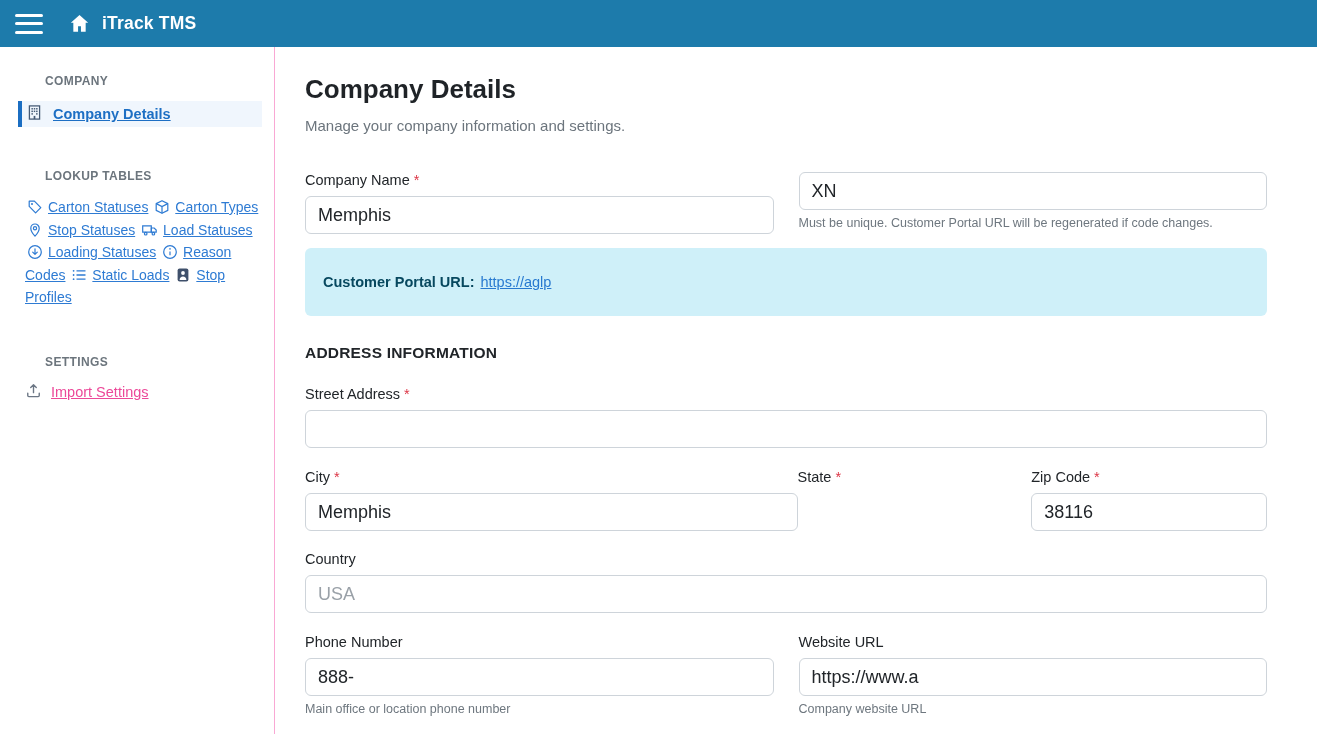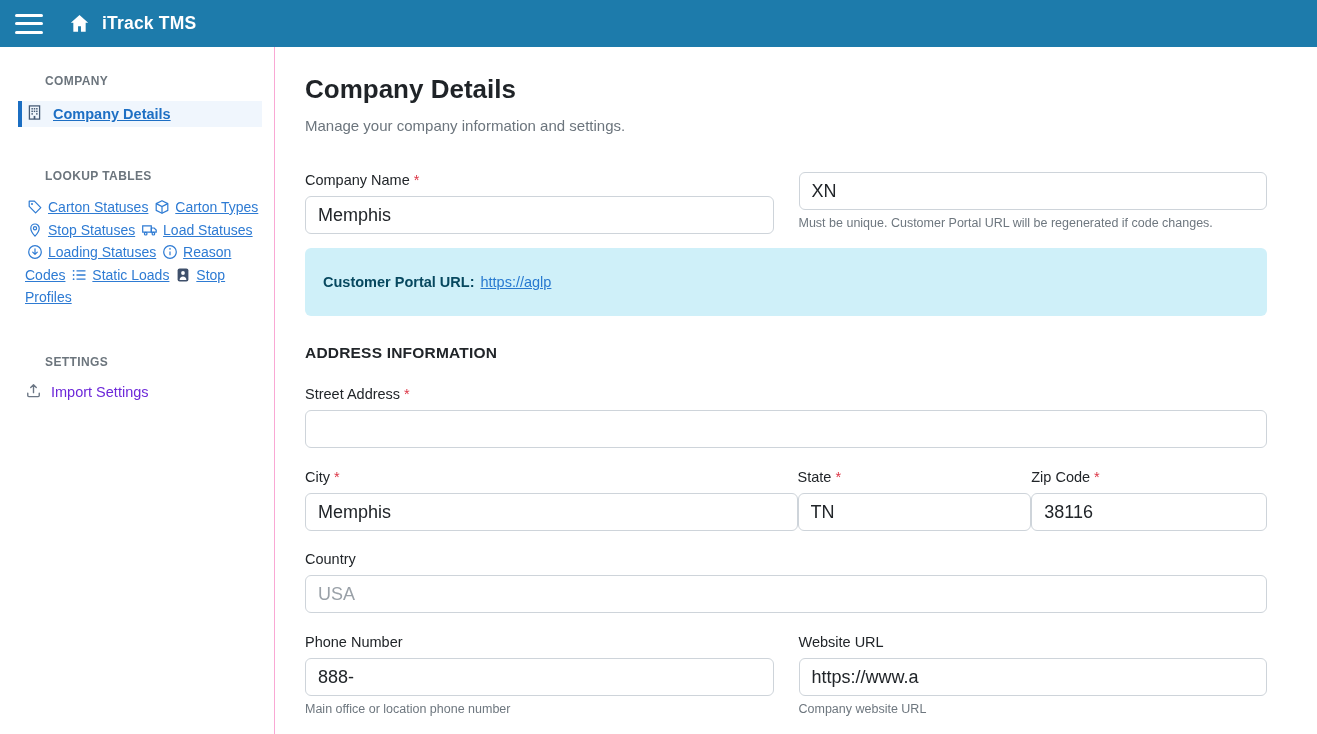--- a/index.html
+++ b/index.html
@@ -35,21 +35,21 @@
     background:#f0f6fd;
   }
   .nav-item a { color:#1d6fc4; font-weight:600; text-decoration:underline; cursor:pointer; }
   .icon-navy { color:#455a75; }
   .icon-gray { color:#6b7684; }
   .icon-dark { color:#3f506b; }
   .lookup-links { margin:0; font-size:14px; line-height:22.5px; color:#2e7bd3; }
   .lookup-link { color:#2e7bd3; text-decoration:underline; cursor:pointer; }
   .lookup-link svg { margin:0 5px 0 2px; vertical-align:-3px; text-decoration:none; }
   .settings-item { display:flex; align-items:center; gap:9px; font-size:14.5px; }
-  .settings-item a { color:#6d28d9; cursor:pointer; }
+  .settings-item a { color:#ec4899; text-decoration:underline; cursor:pointer; }
   
   .main { flex:1; padding:27px 50px 0 30px; }
   .page-title { margin:0 0 12px; font-size:26px; font-weight:700; color:#1f2327; }
   .subtitle { margin:0 0 38px; font-size:15px; color:#6c757d; }
   .grid-2 { display:grid; grid-template-columns:1fr 1fr; column-gap:25px; }
   .grid-csz { display:grid; grid-template-columns:468fr 222fr 224fr; margin-bottom:20px; }
   .form-group label { display:block; font-size:14.5px; color:#212529; margin-bottom:8px; }
   .req { color:#dc3545; margin-left:4px; }
   .form-group input {
     width:100%; height:38px; border:1px solid #ced4da; border-radius:6px;
@@ -193,21 +193,20 @@
       <input type="text" value="" style="">
     </div>
 
     <div class="grid-csz">
       <div class="form-group">
         <label><span>City</span><span class="req">*</span></label>
         <input type="text" value="Memphis" style="">
       </div>
       <div class="form-group">
         <label><span>State</span><span class="req">*</span></label>
-        <input type="text" value="TN" style="">
       </div>
       <div class="form-group">
         <label><span>Zip Code</span><span class="req">*</span></label>
         <input type="text" value="38116" style="">
       </div>
     </div>
 
     <div class="form-group mb-country">
       <label>Country</label>
       <input type="text" placeholder="USA" style="">

